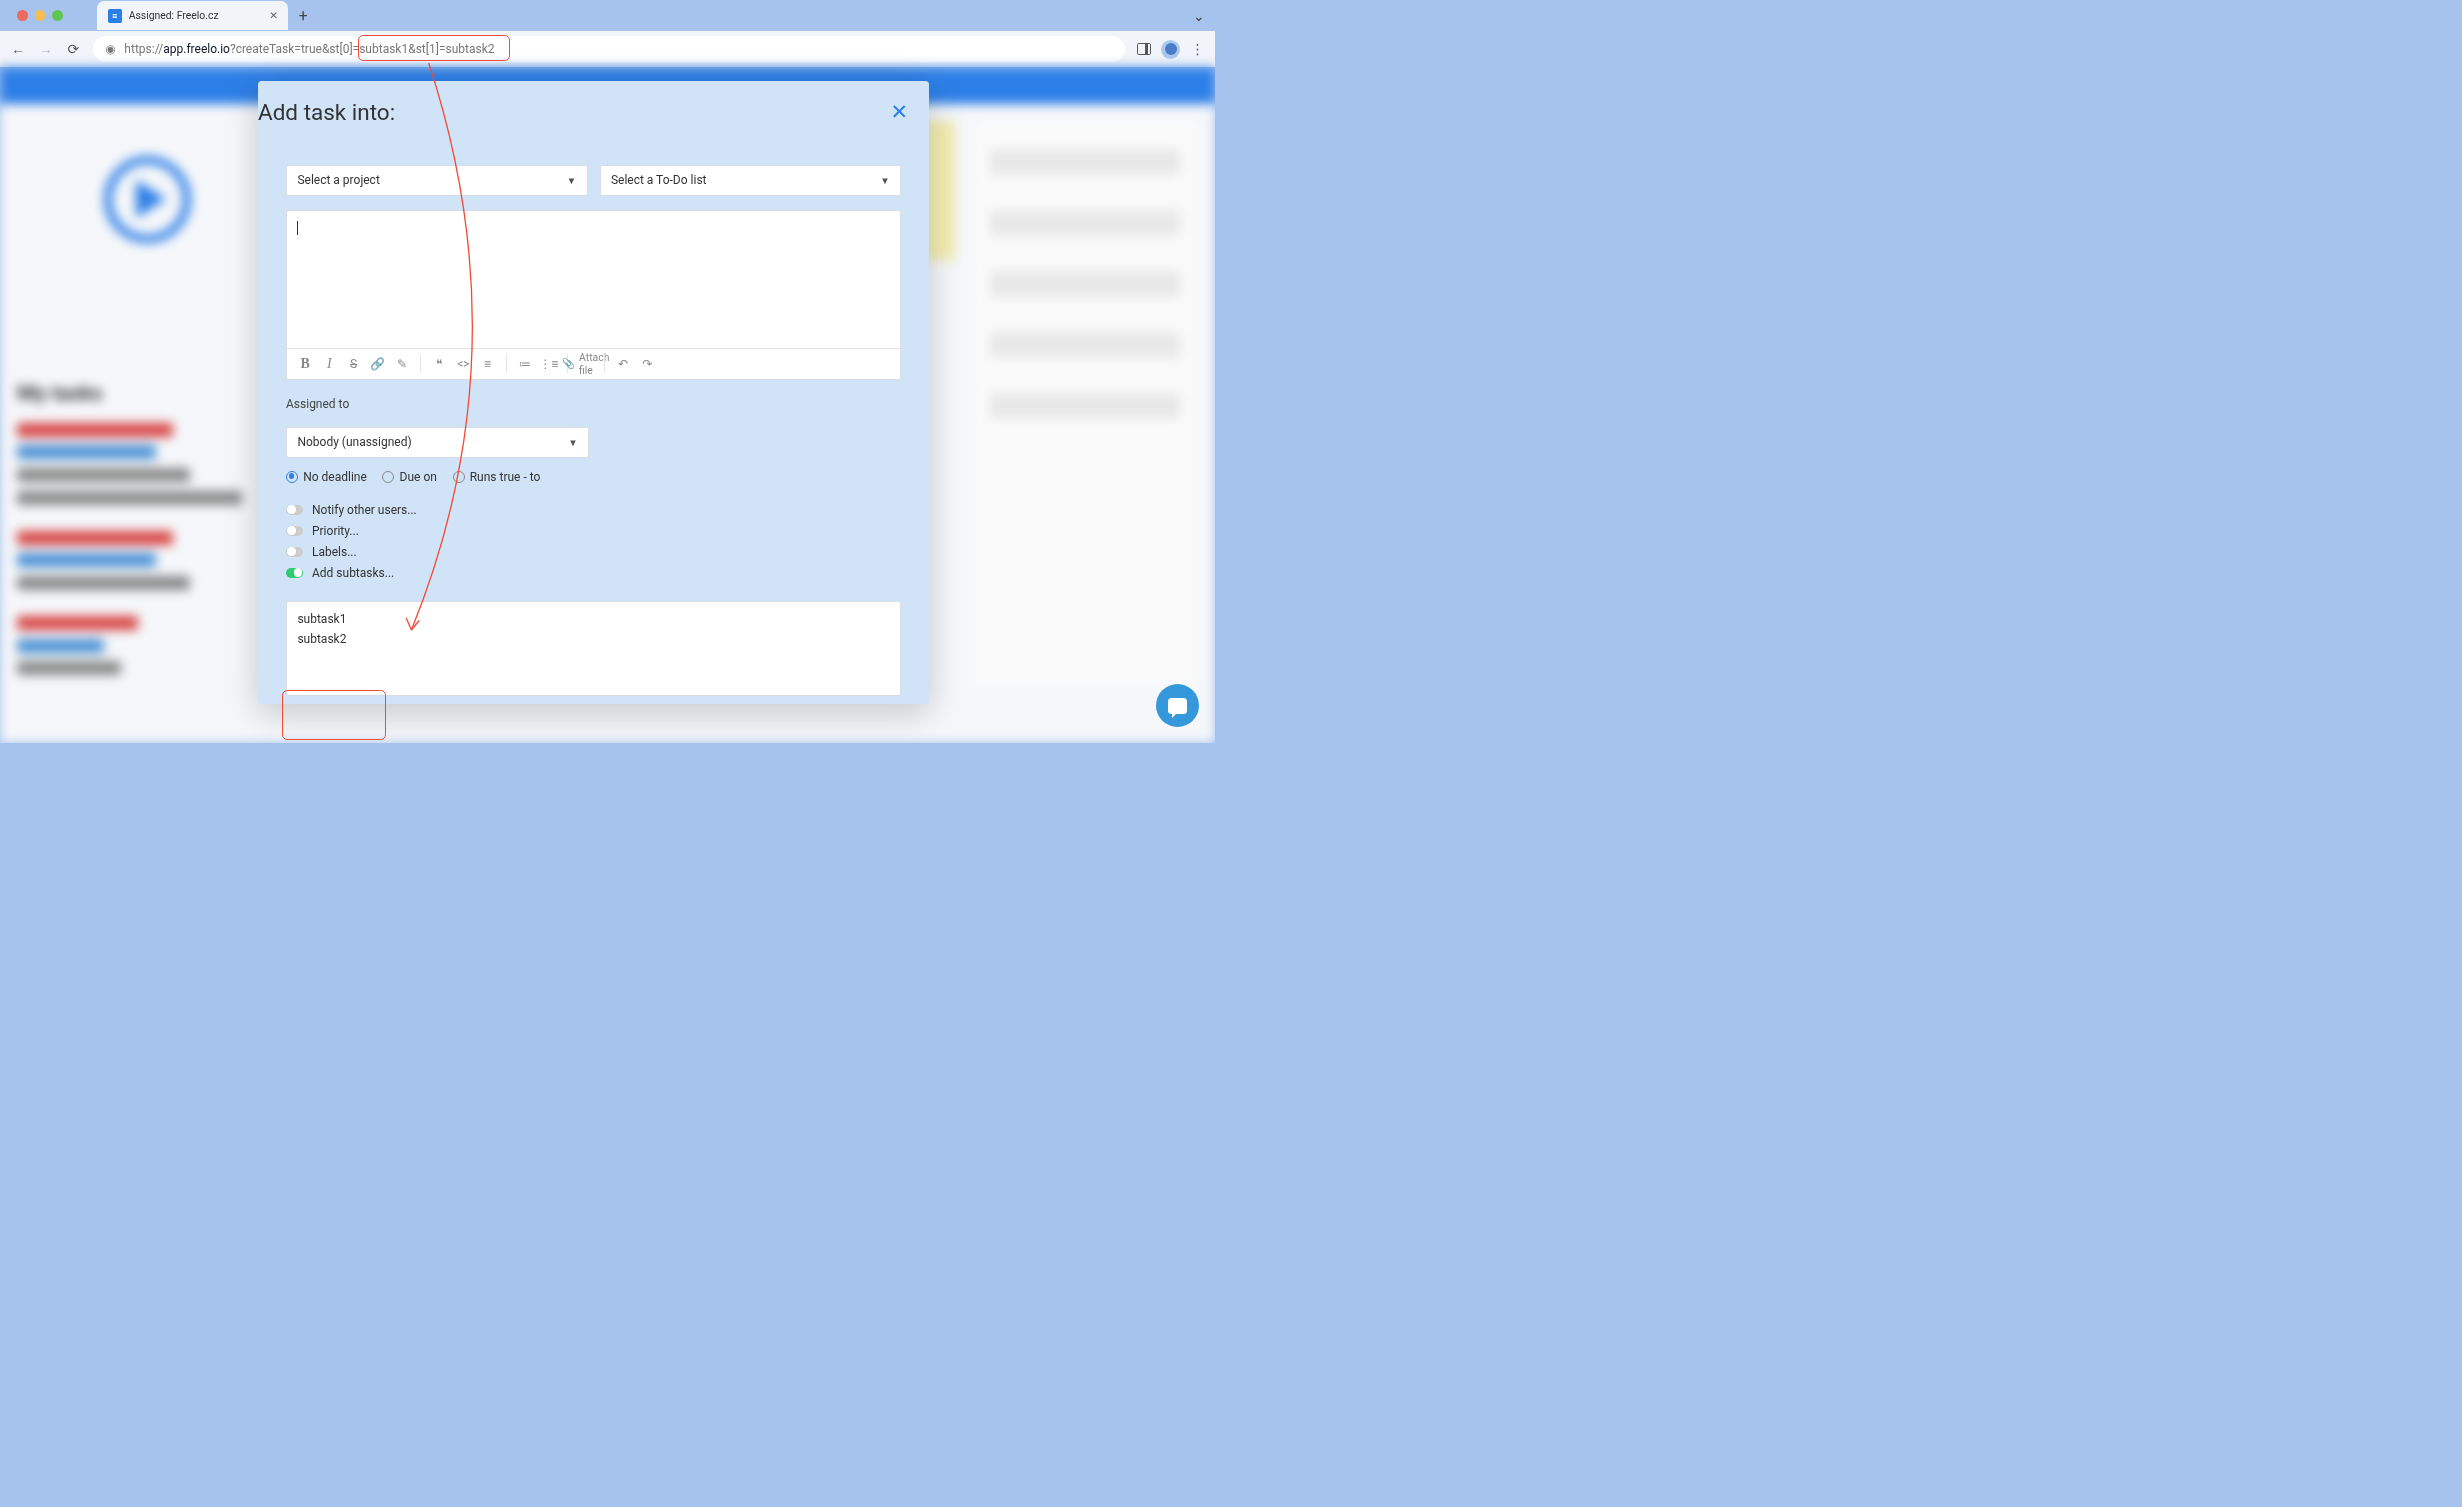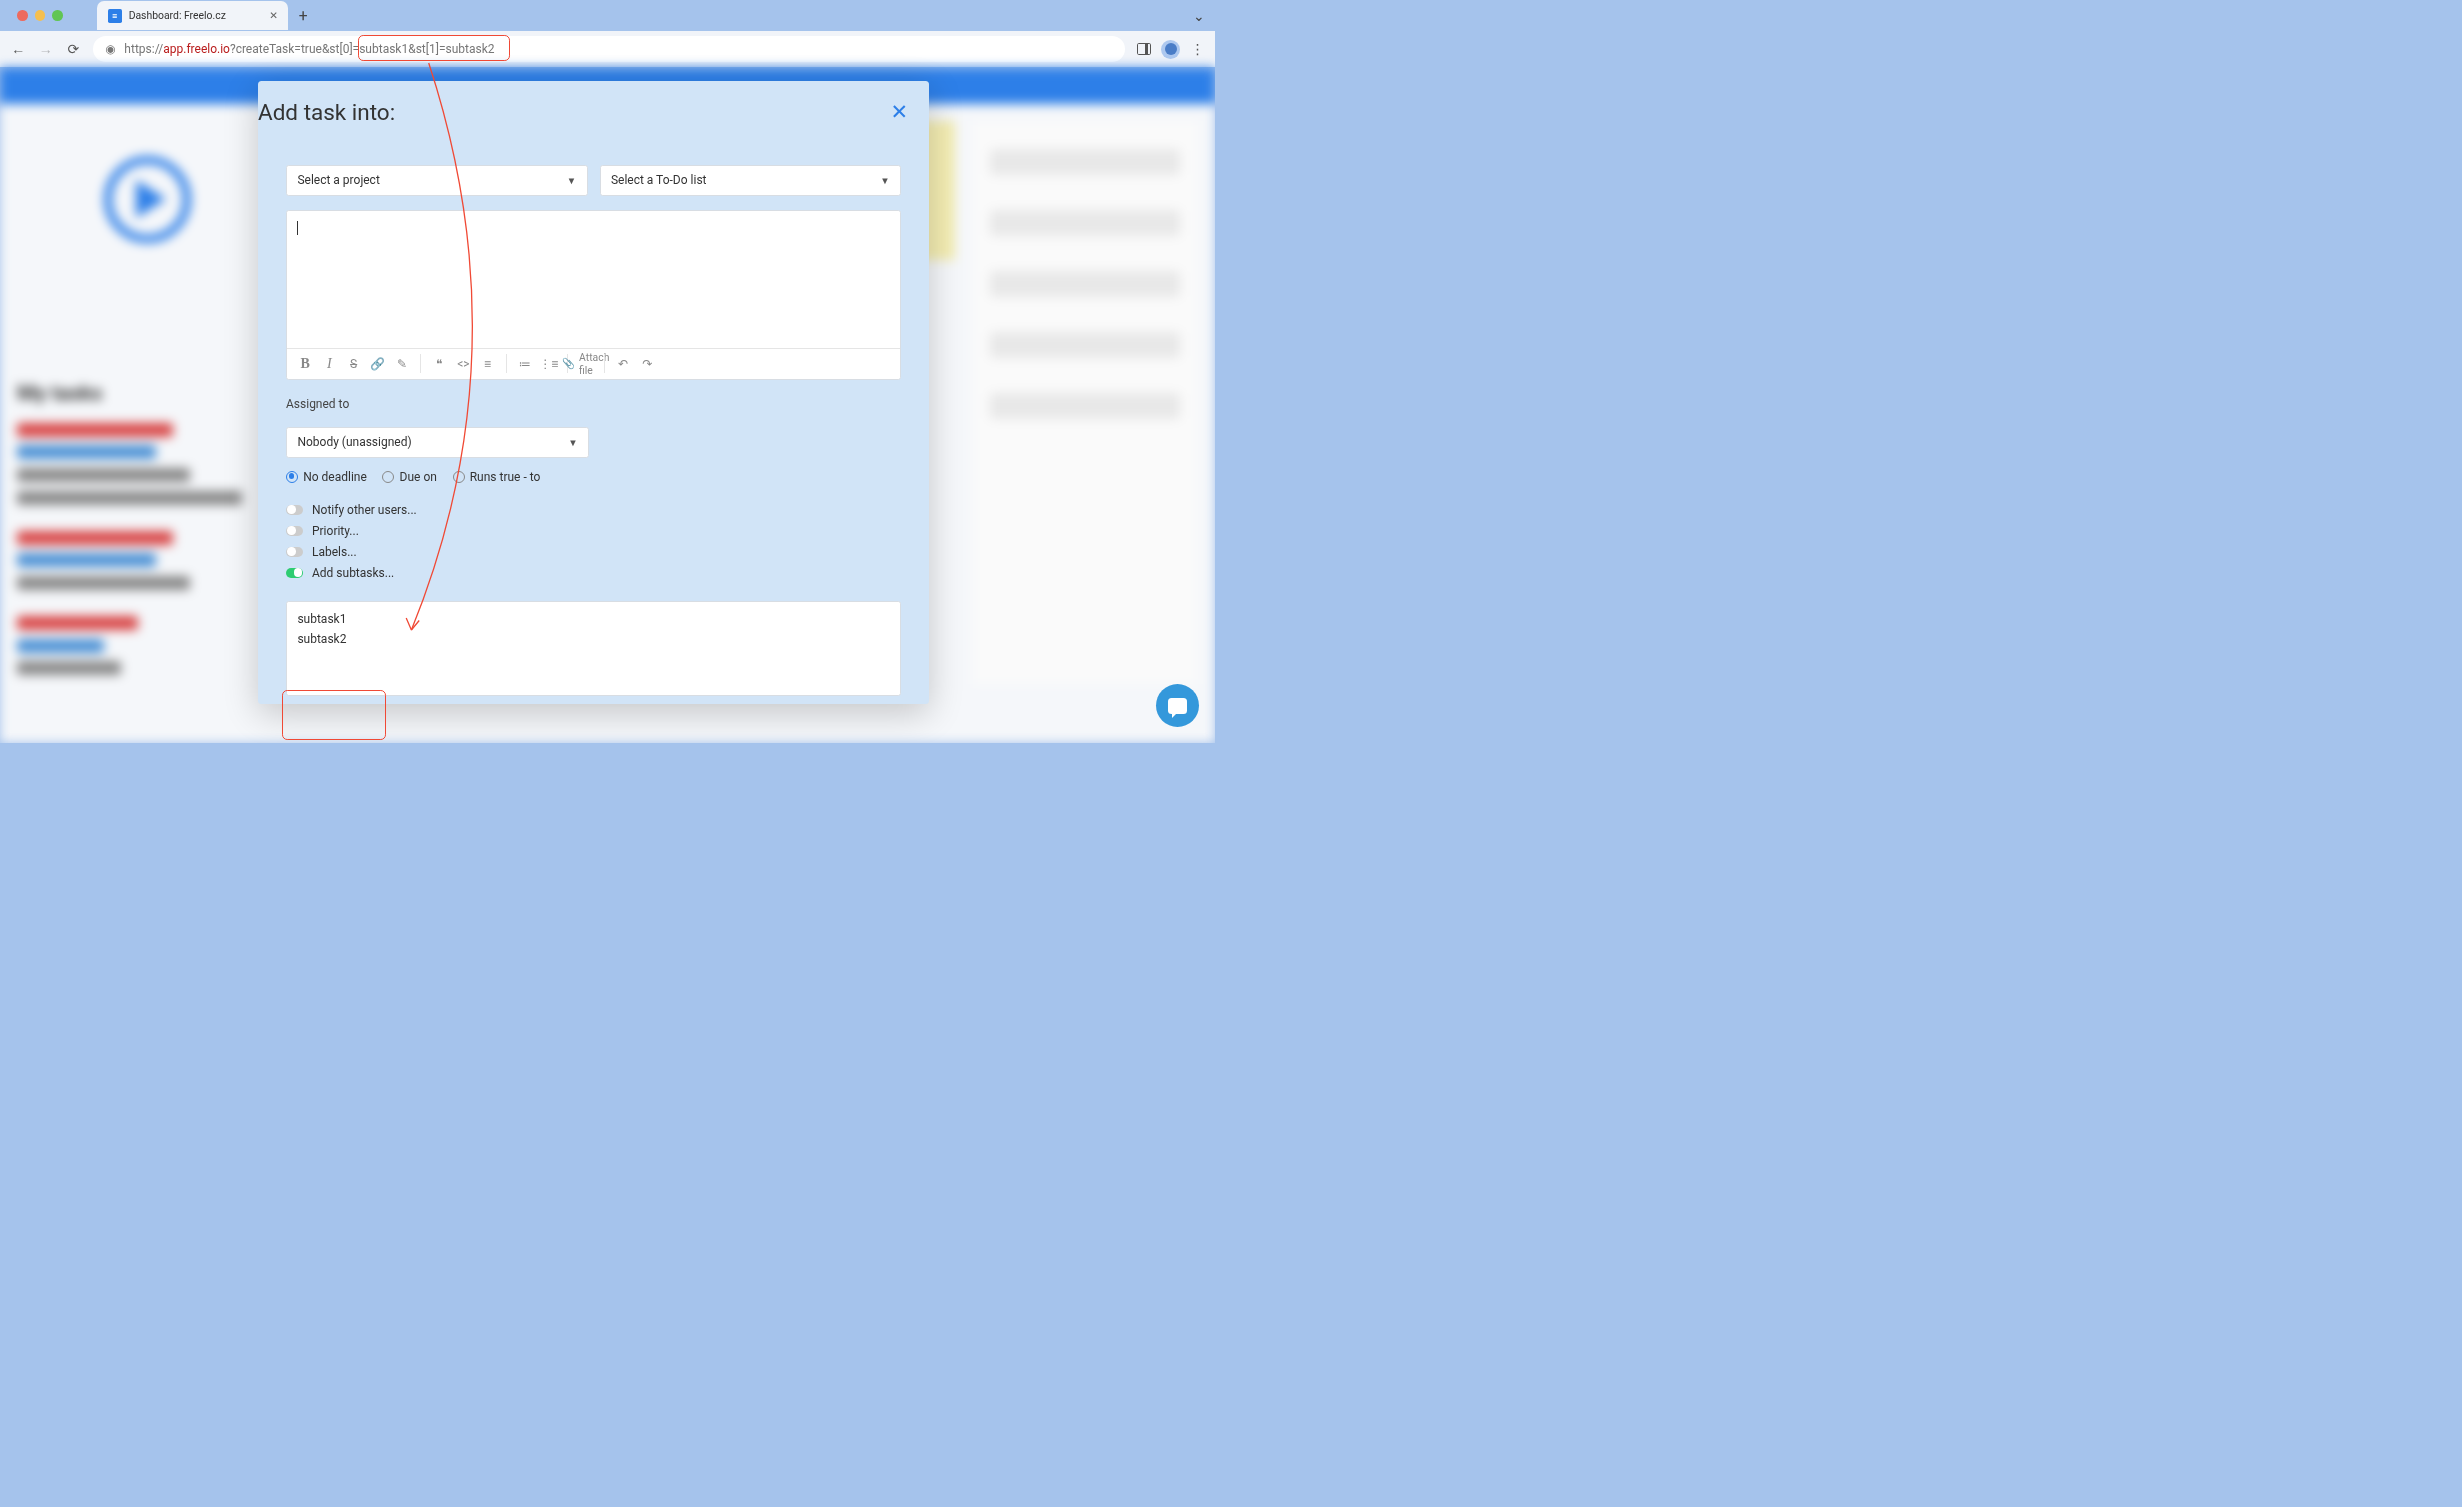--- a/index.html
+++ b/index.html
@@ -101,21 +101,21 @@
       align-items: center;
       padding: 0 12px;
       font-size: 12px;
       color: #333;
       gap: 8.7px;
     }
     .url {
       font-family: inherit;
     }
     .url-dim { color: #777; }
-    .url-dark { color: #b91c1c; text-align: center; }
+    .url-dark { color: #0f172a; text-align: center; }
     .nav-right {
       display: flex;
       align-items: center;
       gap: 10.4px;
     }
     .panel-icon {
       width: 14px;
       height: 12px;
       border: 1.7px solid #555;
       border-radius: 1.7px;
@@ -508,21 +508,21 @@
 
 <div class="browser-chrome">
   <div class="tab-bar">
     <div class="traffic-lights">
       <div class="traffic-light tl-red"></div>
       <div class="traffic-light tl-yellow"></div>
       <div class="traffic-light tl-green"></div>
     </div>
     <div class="browser-tab">
       <div class="tab-favicon">≡</div>
-      <span>Dashboard: Freelo.cz</span>
+      <span>Assigned: Freelo.cz</span>
       <span class="tab-close">✕</span>
     </div>
     <div class="new-tab">+</div>
     <div class="tab-dropdown">⌄</div>
   </div>
   <div class="nav-bar">
     <span class="nav-icon">←</span>
     <span class="nav-icon" style="opacity:0.4">→</span>
     <span class="nav-icon">⟳</span>
     <div class="address-bar">

